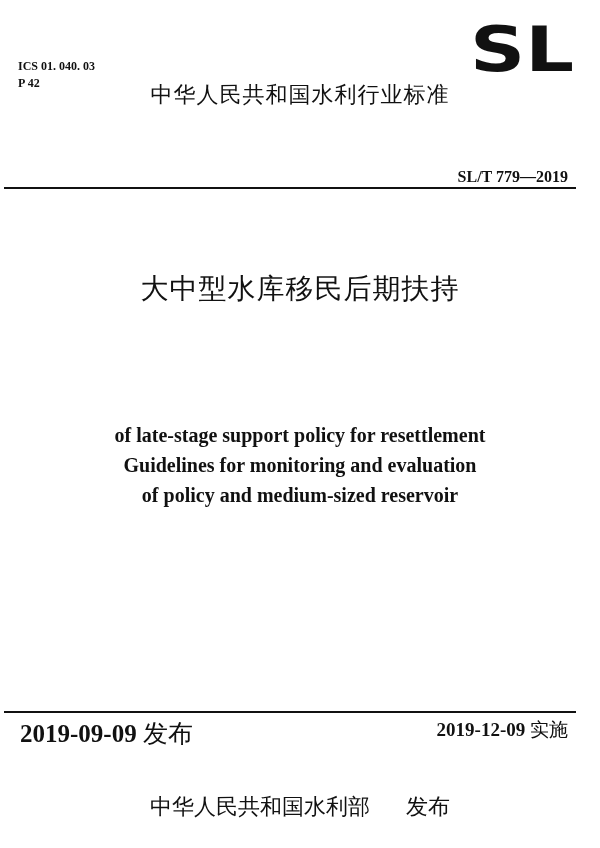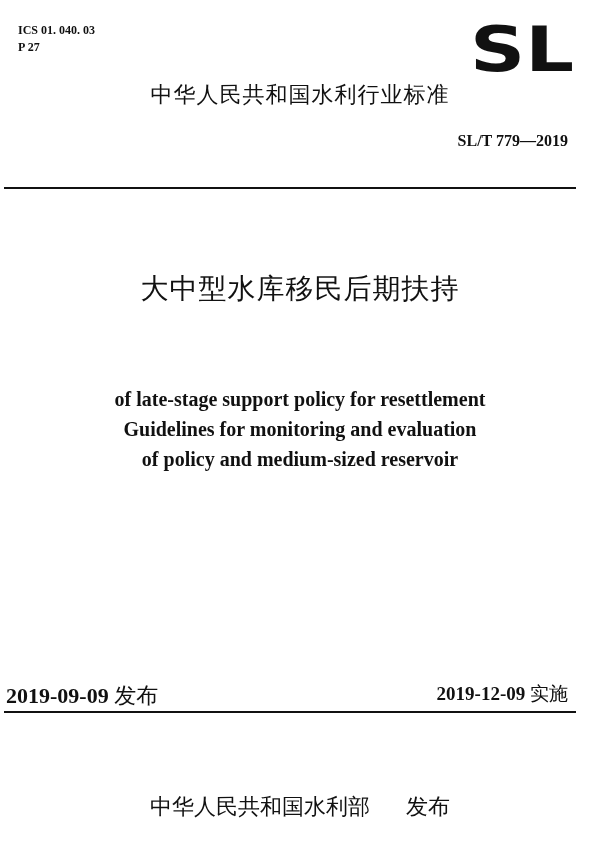--- a/index.html
+++ b/index.html
@@ -1,39 +1,39 @@
 <!DOCTYPE html>
 <html><head>
 <meta charset="utf-8">
 <style>
   html, body { margin:0; padding:0; background:#ffffff; }
   body { width:600px; height:848px; position:relative; overflow:hidden; color:#111; }
-  .serif { font-family: "Liberation Serif", "DejaVu Serif", serif; font-weight:bold; }
+  .serif { font-family: "Liberation Serif", "DejaVu Serif", serif; font-weight:bold;margin-top:36px; }
   .sans { font-family: "DejaVu Sans", "Liberation Sans", sans-serif; }
   .abs { position:absolute; }
   #ics { left:18px; top:22px; font-size:12px; line-height:17px; }
   #logo { left:470px; top:24px; width:104px; height:50px; }
   #std-cat { left:0; width:600px; top:80px; text-align:center; font-size:22px; letter-spacing:1px; }
   #std-num { right:32px; top:132px; font-size:16px; }
   .rule { left:4px; width:572px; height:2px; background:#111; }
   #rule1 { top:187px; }
   #title-cn { left:0; width:600px; top:270px; text-align:center; font-size:28px; line-height:38px; letter-spacing:1px; }
   #title-en { left:0; width:600px; top:384px; text-align:center; font-size:20px; line-height:30px; }
-  #date-pub { left:6px; top:681px; font-size:22px; }
+  #date-pub { left:20px; top:681px; font-size:25px; }
   #date-impl { right:32px; top:681px; font-size:19px;text-align:right; }
   #rule2 { top:711px; }
   #issuer { left:0; width:600px; top:792px; text-align:center; font-size:22px; }
   .cn { font-family: "DejaVu Sans", sans-serif; font-weight:normal; }
 </style>
 </head>
 <body>
 
 <div id="ics" class="abs serif">
   <div>ICS 01. 040. 03</div>
-  <div>P 27</div>
+  <div>P 42</div>
 </div>
 
 <svg id="logo" class="abs" viewBox="0 0 104 50">
   <text x="0" y="47" font-family="DejaVu Sans, sans-serif" font-weight="bold" font-size="62" textLength="104" lengthAdjust="spacingAndGlyphs" fill="#111">SL</text>
 </svg>
 
 <div id="std-cat" class="abs sans">中华人民共和国水利行业标准</div>
 
 <div id="std-num" class="abs serif">SL/T 779—2019</div>
 

